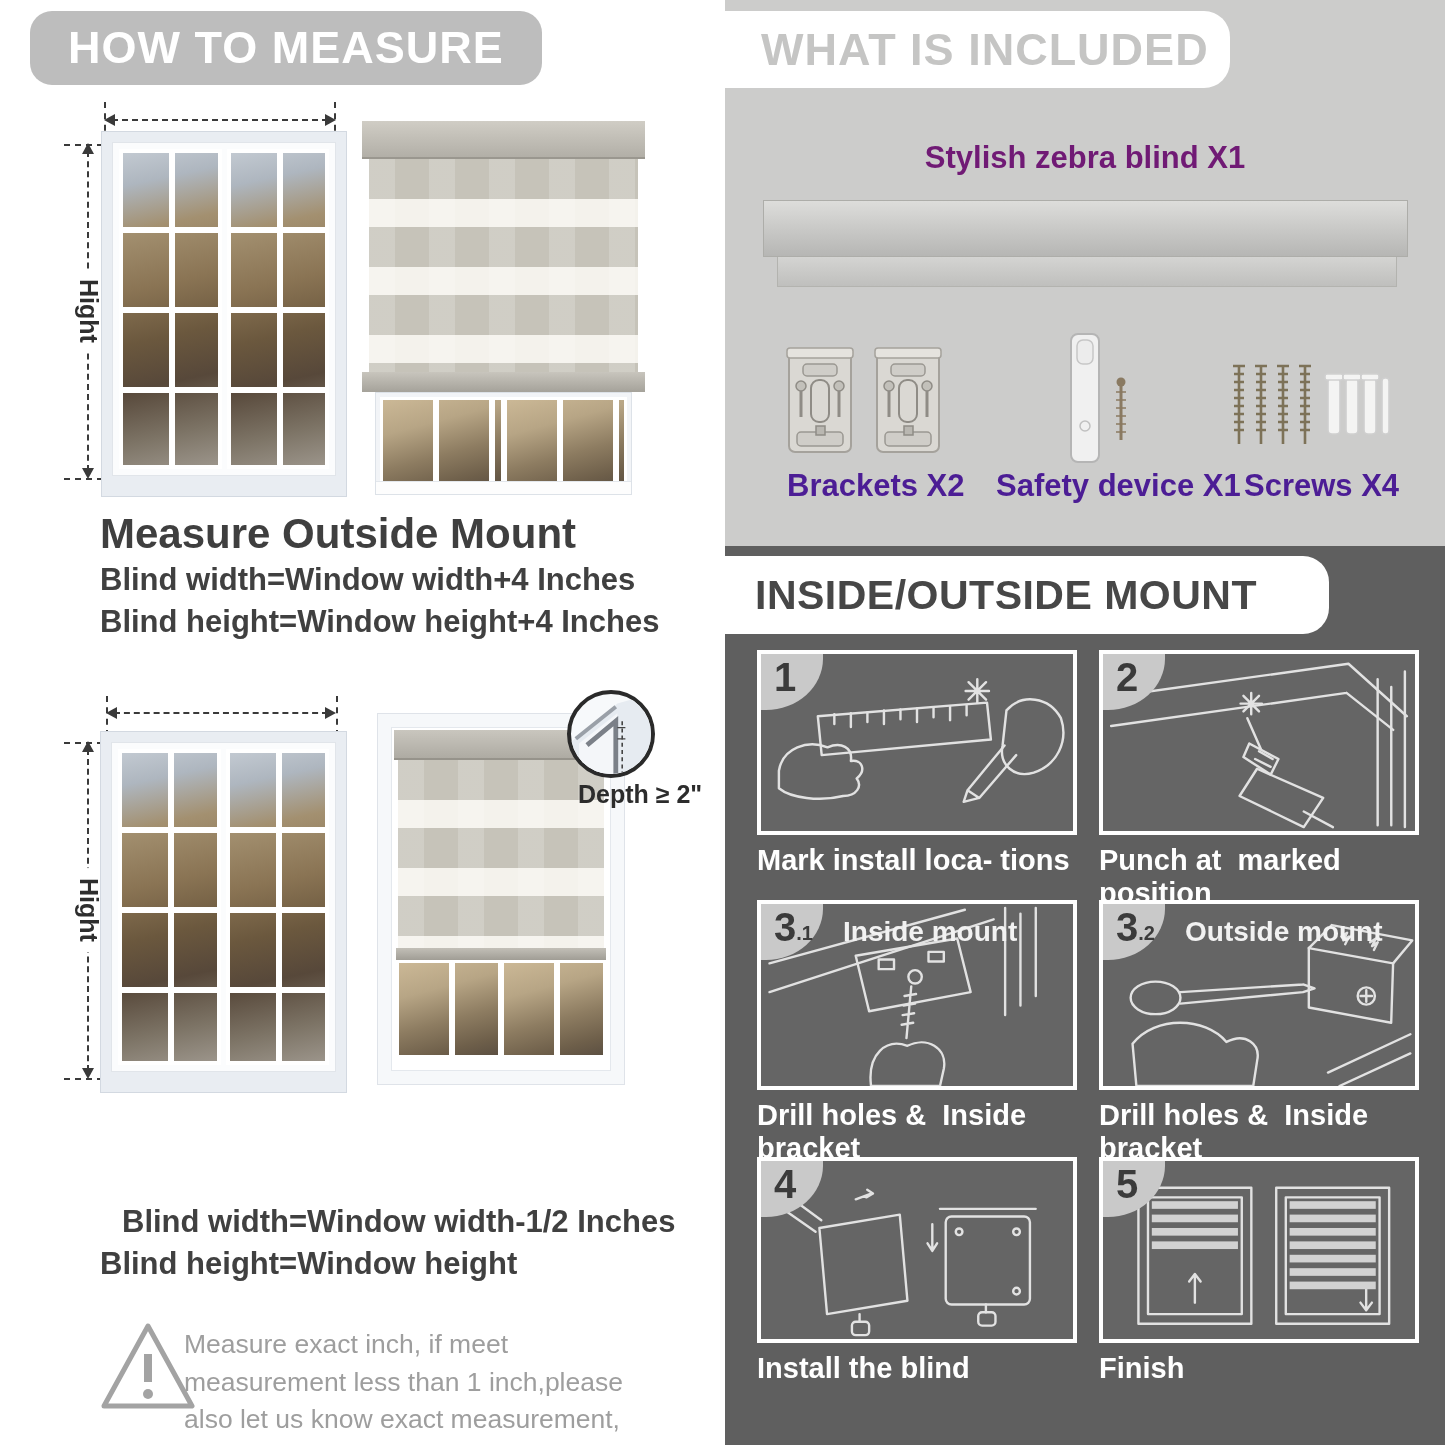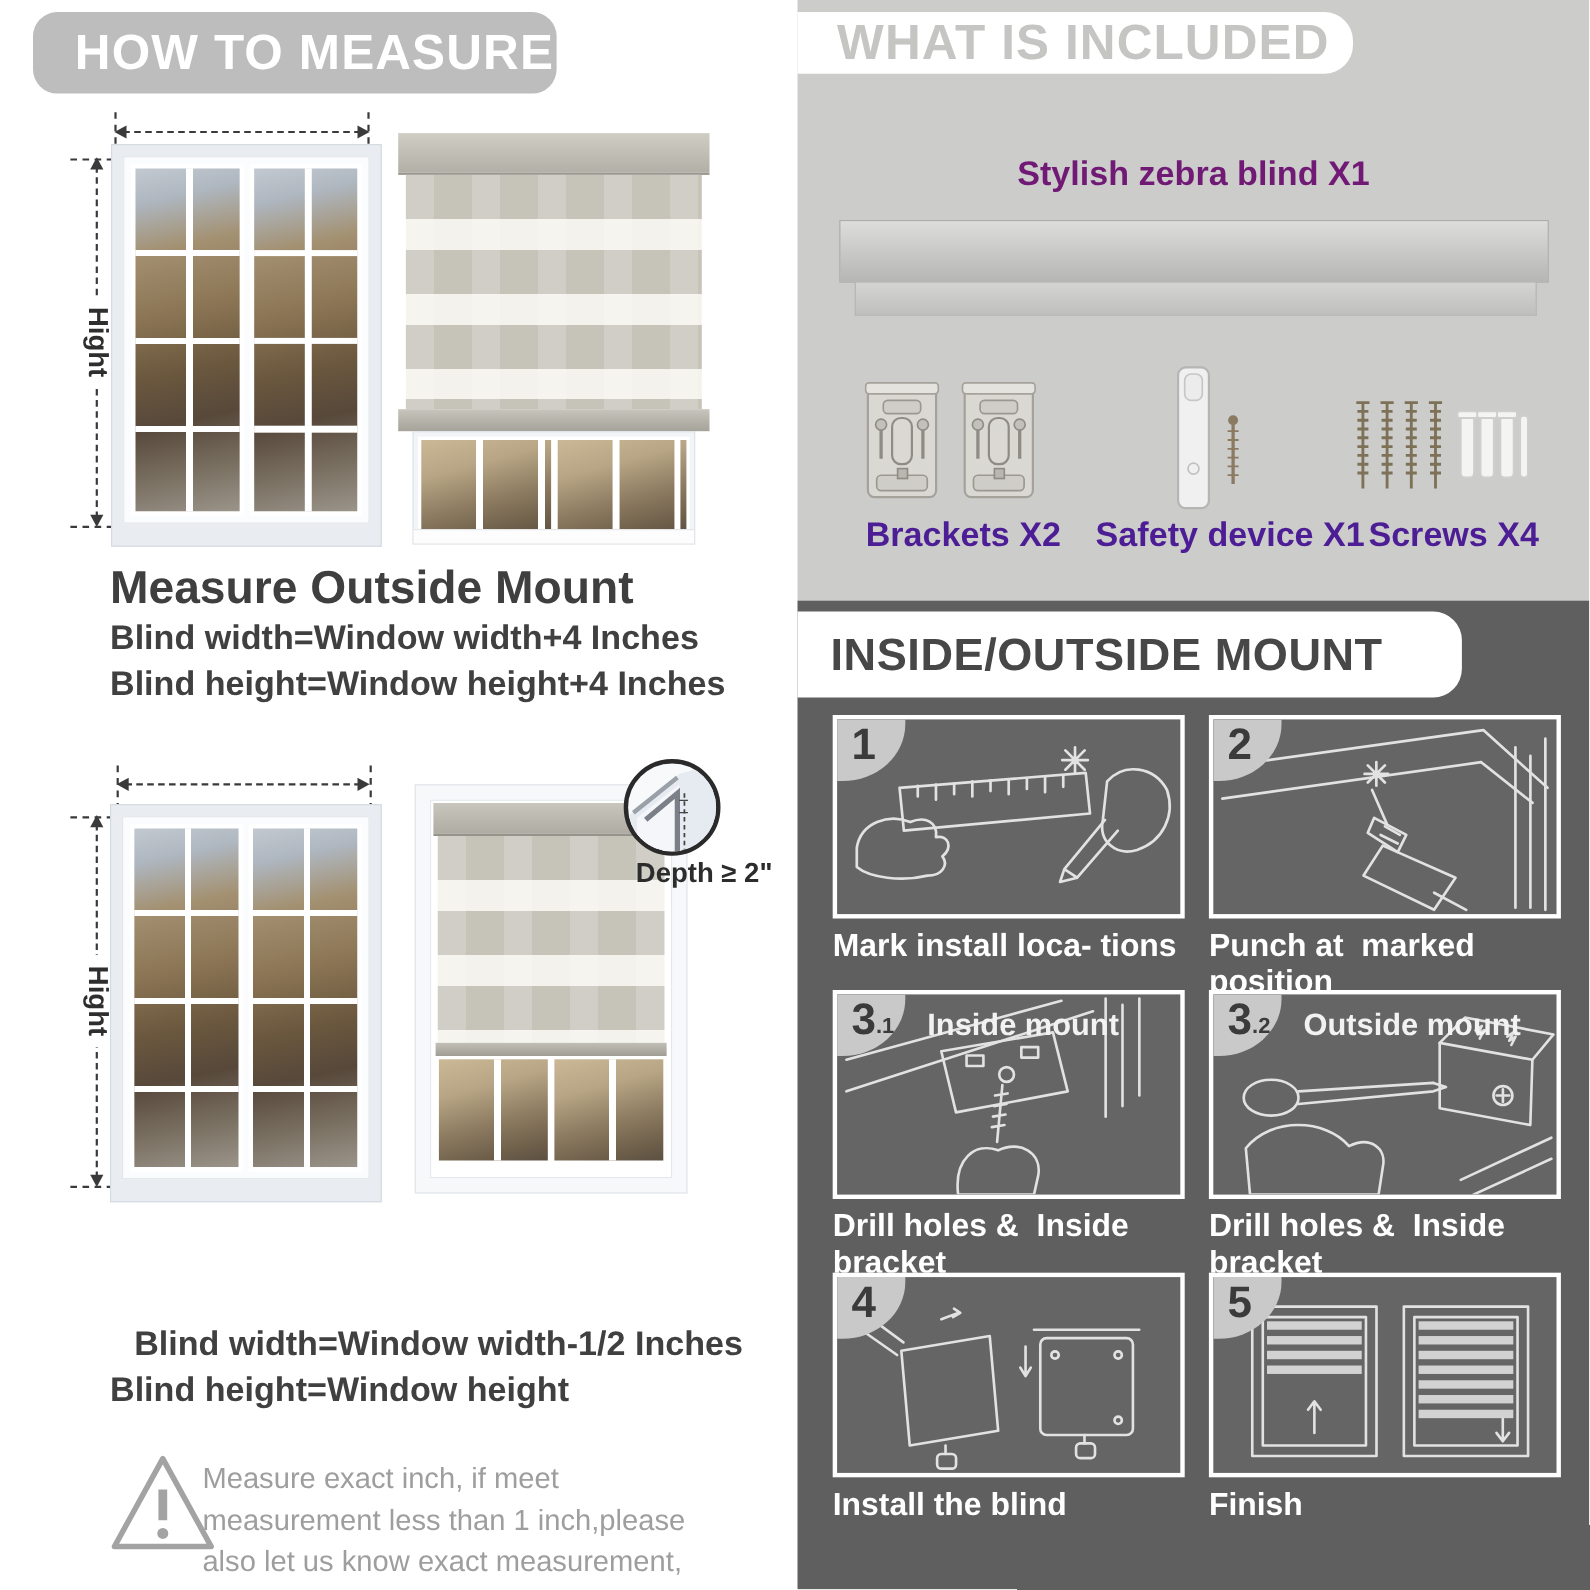--- a/index.html
+++ b/index.html
@@ -1,20 +1,20 @@
 <!DOCTYPE html>
 <html><head>
 <meta charset="utf-8">
 <style>
   html,body{margin:0;padding:0;background:#fff;}
   #canvas{position:relative;width:1445px;height:1445px;background:#ffffff;overflow:hidden;
           font-family:"Liberation Sans",sans-serif;}
 
   
-  #howto-banner{position:absolute;left:30px;top:11px;width:476px;height:74px;background:#bdbdbd;
+  #howto-banner{position:absolute;left:30px;top:11px;width:512px;height:74px;background:#bdbdbd;
     border-radius:22px;display:flex;align-items:center;padding-left:38px;box-sizing:border-box;}
   #howto-banner span{font-size:45px;font-weight:700;color:#ffffff;letter-spacing:1px;}
 
   h2.sec-heading{position:absolute;margin:0;font-size:42px;font-weight:700;color:#3f3f3f;left:100px;}
   p.sec-line{position:absolute;margin:0;font-size:31px;font-weight:700;color:#404040;left:100px;}
 
   
   .h-arrow{position:absolute;height:20px;}
   .h-arrow .dashline{position:absolute;left:8px;right:8px;top:9px;border-top:2px dashed #3a3a3a;}
   .h-arrow .ah{position:absolute;top:4px;width:0;height:0;border:6px solid transparent;}
@@ -77,21 +77,21 @@
   #magnifier{position:absolute;left:567px;top:690px;width:88px;height:88px;border-radius:50%;
     border:4px solid #2a2a2a;overflow:hidden;background:#f7f9fb;box-sizing:border-box;}
   #depth-label{position:absolute;left:578px;top:780px;font-size:25px;font-weight:700;color:#2c2c2c;}
 
   #warning-icon{position:absolute;left:96px;top:1318px;width:104px;height:96px;}
   #warning-text{position:absolute;left:184px;top:1326px;width:474px;
     font-size:26.5px;color:#9e9e9e;line-height:1.42;}
 
   
   #included-sec{position:absolute;left:725px;top:0;width:720px;height:546px;background:#cccccb;}
-  #included-banner{position:absolute;left:0;top:11px;width:505px;height:56px;background:#ffffff;
+  #included-banner{position:absolute;left:0;top:11px;width:505px;height:77px;background:#ffffff;
     border-radius:0 26px 26px 0;display:flex;align-items:center;padding-left:36px;box-sizing:border-box;}
   #included-banner span{font-size:45px;font-weight:700;color:#c5c5c4;letter-spacing:1px;}
   #product-label{position:absolute;left:0;right:0;top:140px;text-align:center;
     font-size:31px;font-weight:700;color:#701a75;}
   #headrail-main{position:absolute;left:38px;top:200px;width:645px;height:57px;
     background:linear-gradient(180deg,#dddddb 0%,#cbcbc9 45%,#b6b6b4 100%);
     border:1px solid #adada9;box-sizing:border-box;}
   #headrail-sub{position:absolute;left:52px;top:257px;width:620px;height:30px;
     background:linear-gradient(180deg,#d4d4d2,#bfbfbd);border:1px solid #b3b3af;border-top:none;box-sizing:border-box;}
   .part-icon{position:absolute;}

